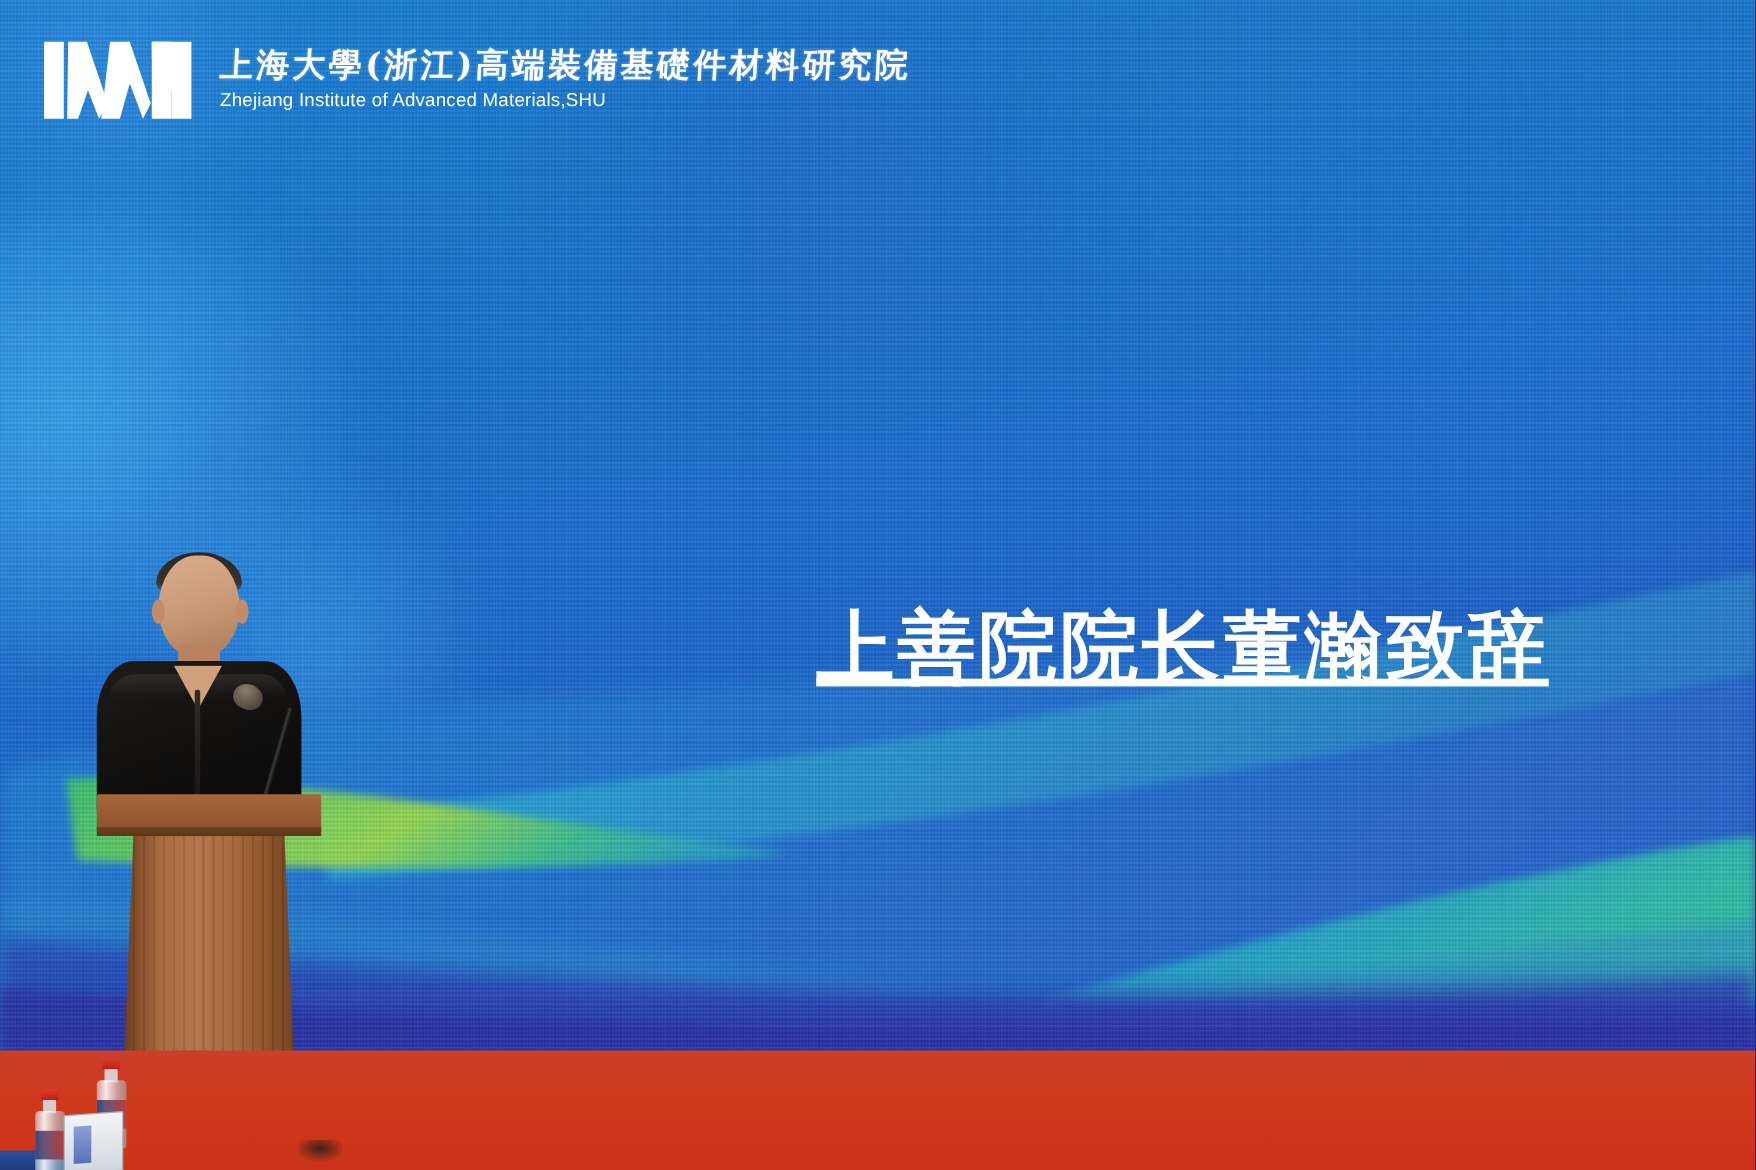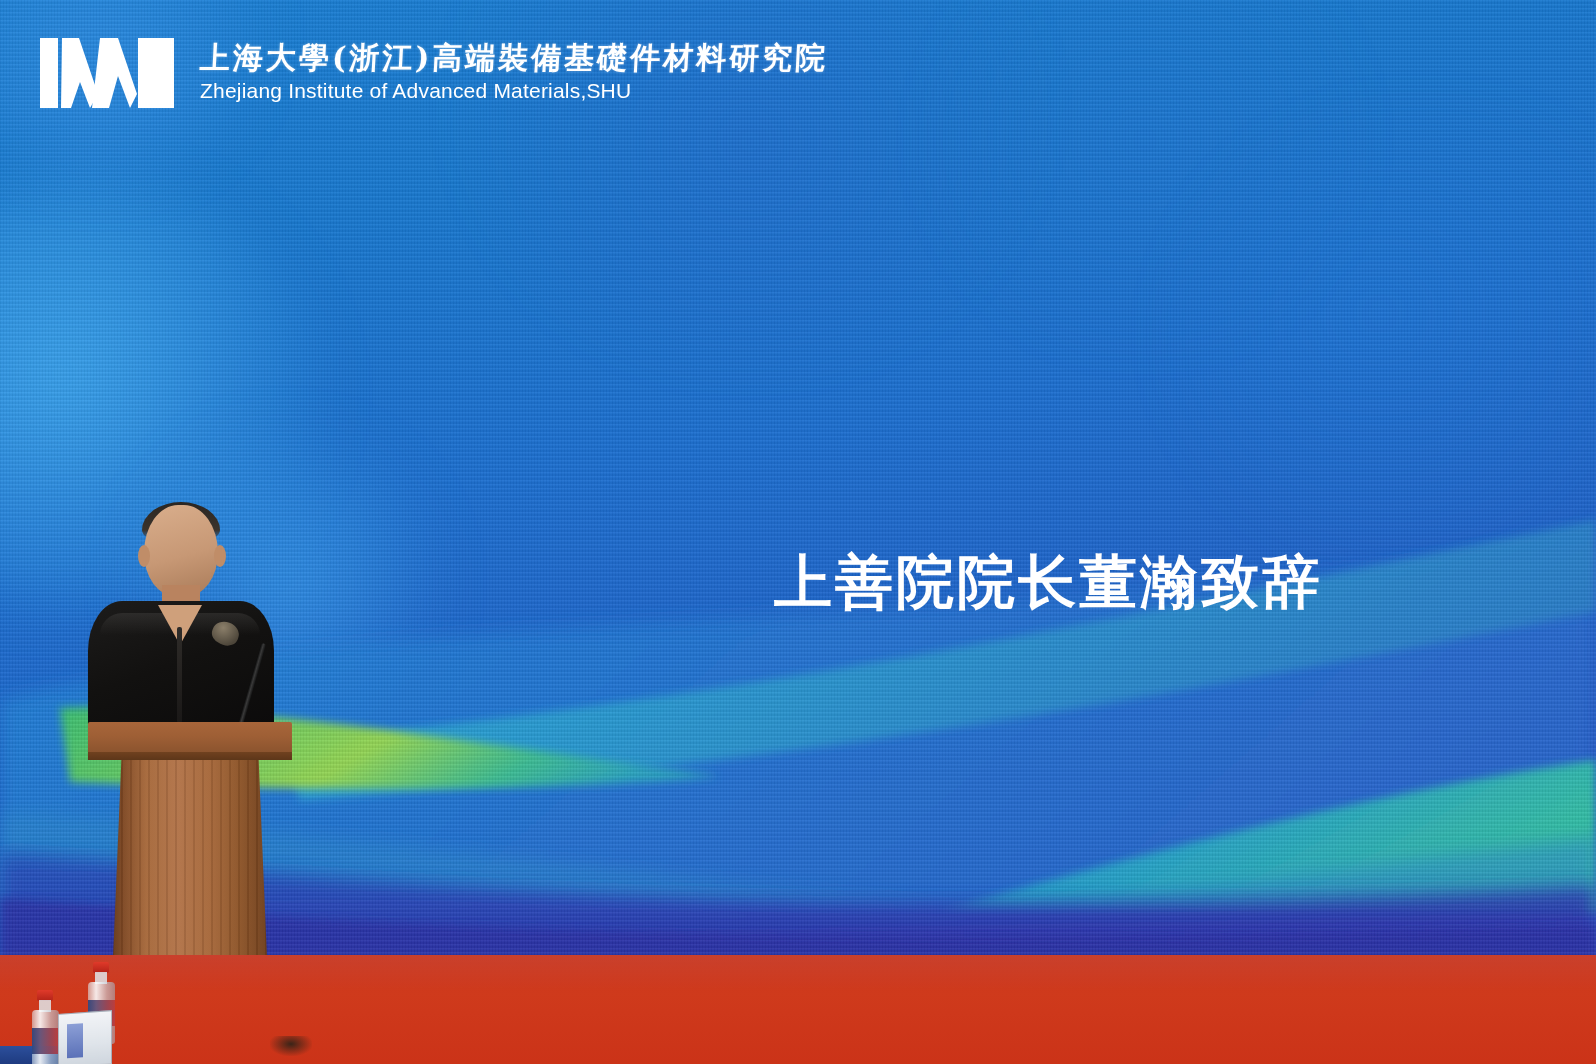--- a/index.html
+++ b/index.html
@@ -114,21 +114,21 @@
     font-weight: 700;
     letter-spacing: 3px;
     line-height: 1.12;
     white-space: nowrap;
     font-family: "DejaVu Serif", "Liberation Serif", serif;
     text-shadow: 0 0 3px rgba(255,255,255,0.35);
     transform: skewX(-3deg);
   }
   .logo-en {
     color: #ffffff;
-    font-size: 21px;
+    font-size: 17px;
     font-weight: 500;
     letter-spacing: 0.2px;
     line-height: 1.35;
     white-space: nowrap;
     margin-top: 3px;
   }
 
   
   .headline {
     position: absolute;
@@ -136,28 +136,29 @@
     color: #ffffff;
     font-size: 178px;
     font-weight: 700;
     letter-spacing: 14px;
     line-height: 1;
     white-space: nowrap;
     font-family: "DejaVu Sans", "Liberation Sans", sans-serif;
   }
   .subhead {
     position: absolute;
-    left: 774px; top: 553px;
+    left: 742px; top: 553px;
     color: #ffffff;
-    font-size: 58px;
+    font-size: 71px;
     font-weight: 700;
     letter-spacing: 3px;
     line-height: 1;
     white-space: nowrap;
     font-family: "DejaVu Sans", "Liberation Sans", sans-serif;
+    text-decoration: underline;
   }
 
   
   .stage-floor {
     position: absolute;
     left: 0; top: 955px;
     width: 1596px; height: 109px;
     background: linear-gradient(to bottom, #c5301a 0%, #cf3a1c 35%, #cb3318 100%);
   }
   .floor-sheen {

